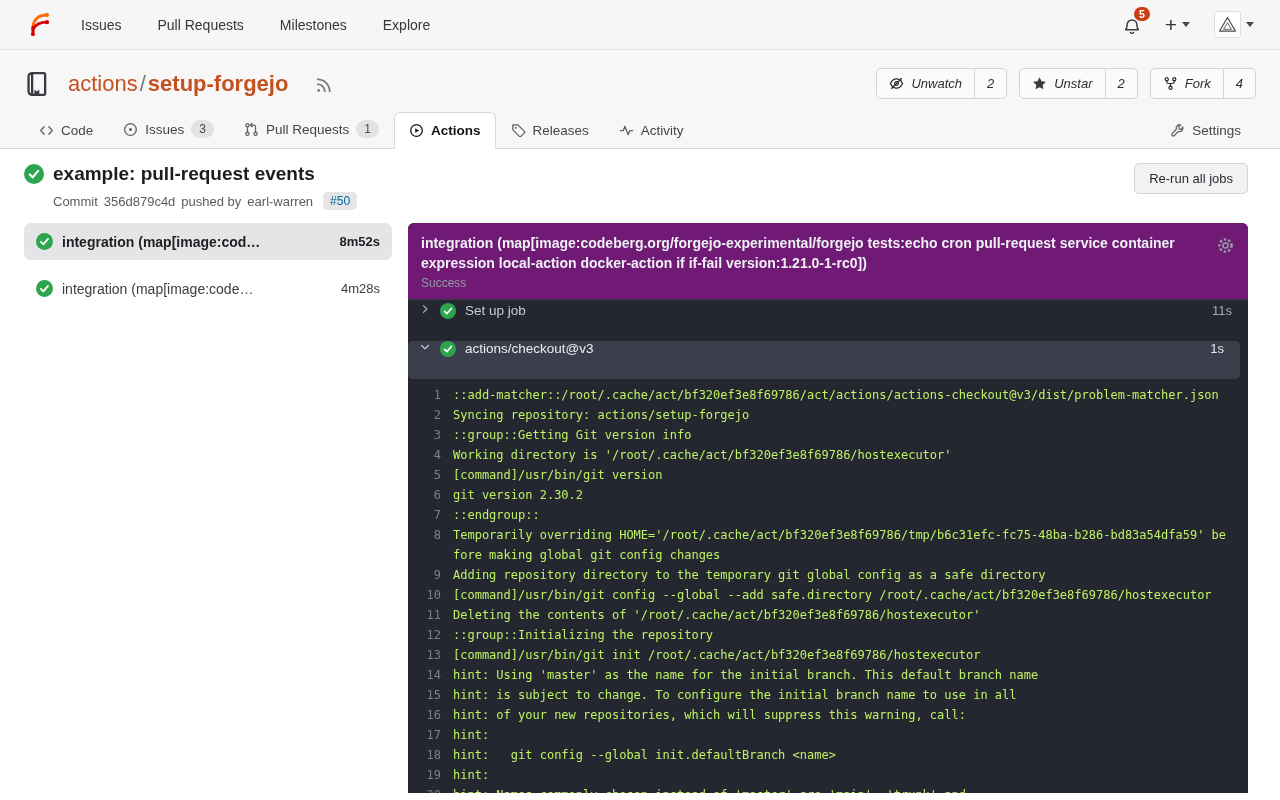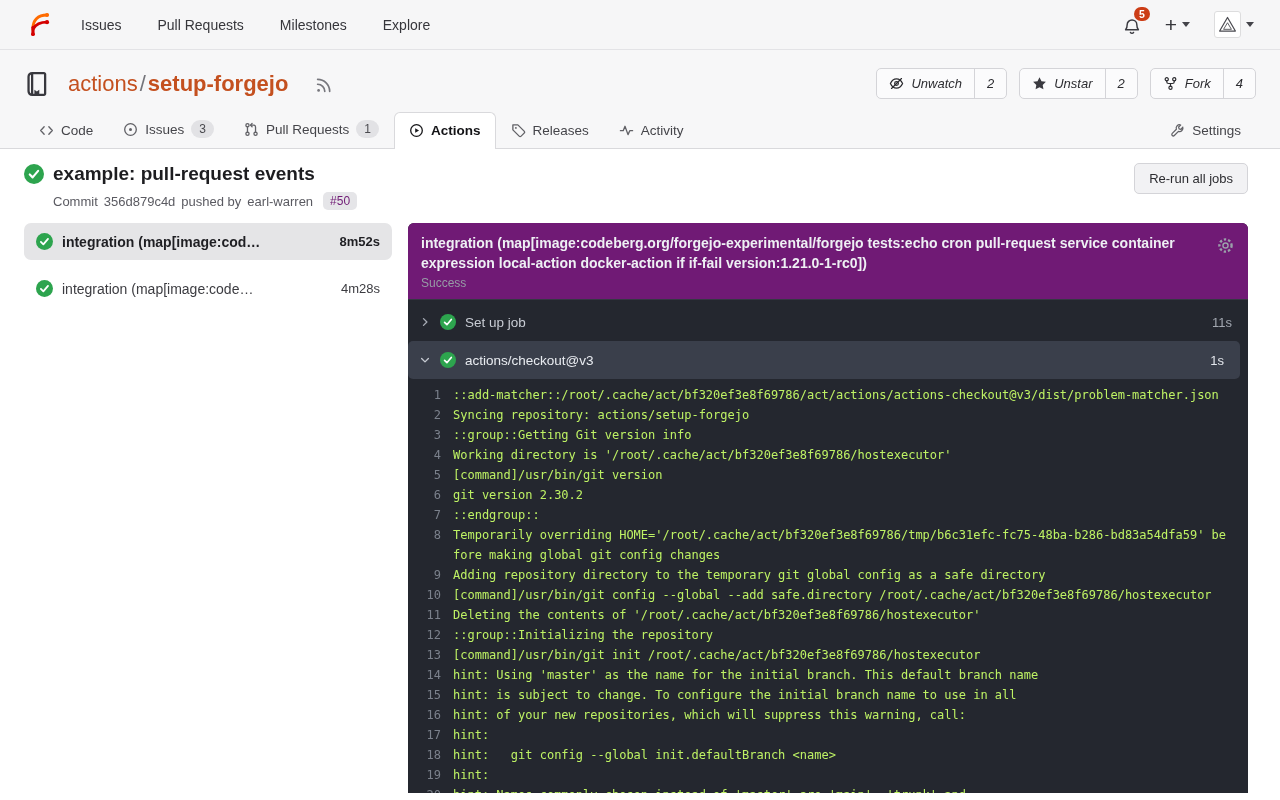--- a/index.html
+++ b/index.html
@@ -46,21 +46,21 @@
                 box-shadow: 0 1px 0 #ffffff; }
   .tab-badge { background: #e2e2e5; border-radius: 9px; padding: 2px 8px; font-size: 12px;
                color: #4a4a4f; font-weight: 400; }
   .tab-settings { margin-left: auto; }
 
   
   .page-body { padding: 14px 32px 0 24px; background: #fff; }
   .run-header { display: flex; align-items: flex-start; }
   .run-title { display: flex; align-items: center; gap: 9px; font-size: 19px; font-weight: bold; color: #1d1d20; }
   .run-sub { margin: 7px 0 0 29px; font-size: 13px; color: #5a5a61; display: flex; align-items: center; gap: 6px; }
-  .run-number-badge { background: #e5e5e8; border-radius: 5px; padding: 2px 7px; font-size: 12px; color: #701a75; margin-left: 4px; }
+  .run-number-badge { background: #e5e5e8; border-radius: 5px; padding: 2px 7px; font-size: 12px; color: #0369a1; margin-left: 4px; }
   .rerun-btn { margin-left: auto; background: #f2f2f4; border: 1px solid #d4d4d8; border-radius: 5px;
                padding: 7px 14px; font-size: 13px; color: #2c2c30; cursor: pointer; }
 
   .run-body { display: flex; align-items: flex-start; margin-top: 13px; }
 
   
   .job-list { width: 368px; flex: none; }
   .job-item { display: flex; align-items: center; gap: 9px; padding: 10px 12px; border-radius: 7px;
               font-size: 14px; color: #3c3c41; margin-bottom: 10px; cursor: pointer; }
   .job-item.selected { background: #e5e5e7; font-weight: bold; color: #1f1f23; }
@@ -68,21 +68,21 @@
 
   
   .log-panel { flex: 1; margin-left: 16px; background: #24272f; border-radius: 6px 6px 0 0;
                height: 570px; overflow: hidden; }
   .log-header { background: #701a75; padding: 10px 46px 9px 13px; position: relative;
                 border-bottom: 1px solid #343842; }
   .log-title { font-size: 14px; font-weight: bold; line-height: 20px; color: #eef0f4; }
   .log-status { font-size: 12px; color: #979ca6; margin-top: 3px; }
   .gear-btn { position: absolute; top: 13px; right: 13px; cursor: pointer; }
   .steps { padding-top: 3px; }
-  .step-row { display: flex; align-items: center; gap: 9px; height: 38px; padding: 0 16px 0 11px;
+  .step-row { display: flex; align-items: flex-start; gap: 9px; height: 38px; padding: 0 16px 0 11px;
               font-size: 13.5px; color: #c9cdd5; cursor: pointer; }
   .step-row.expanded { background: #3a3f4b; border-radius: 5px; margin-right: 8px; color: #e9ecf1; }
   .step-time { margin-left: auto; font-size: 13px; color: #a2a7b0; }
   .step-row.expanded .step-time { color: #e2e5eb; }
 
   .log-lines { padding: 6px 12px 0 0; font-family: "DejaVu Sans Mono", monospace;
                font-size: 12px; line-height: 20px; }
   .log-line { display: flex; }
   .ln { width: 45px; flex: none; text-align: right; padding-right: 12px; color: #7a808b; color: #7b818c; }
   .lt { flex: 1; white-space: pre-wrap; word-break: break-all; color: #bef264; }

